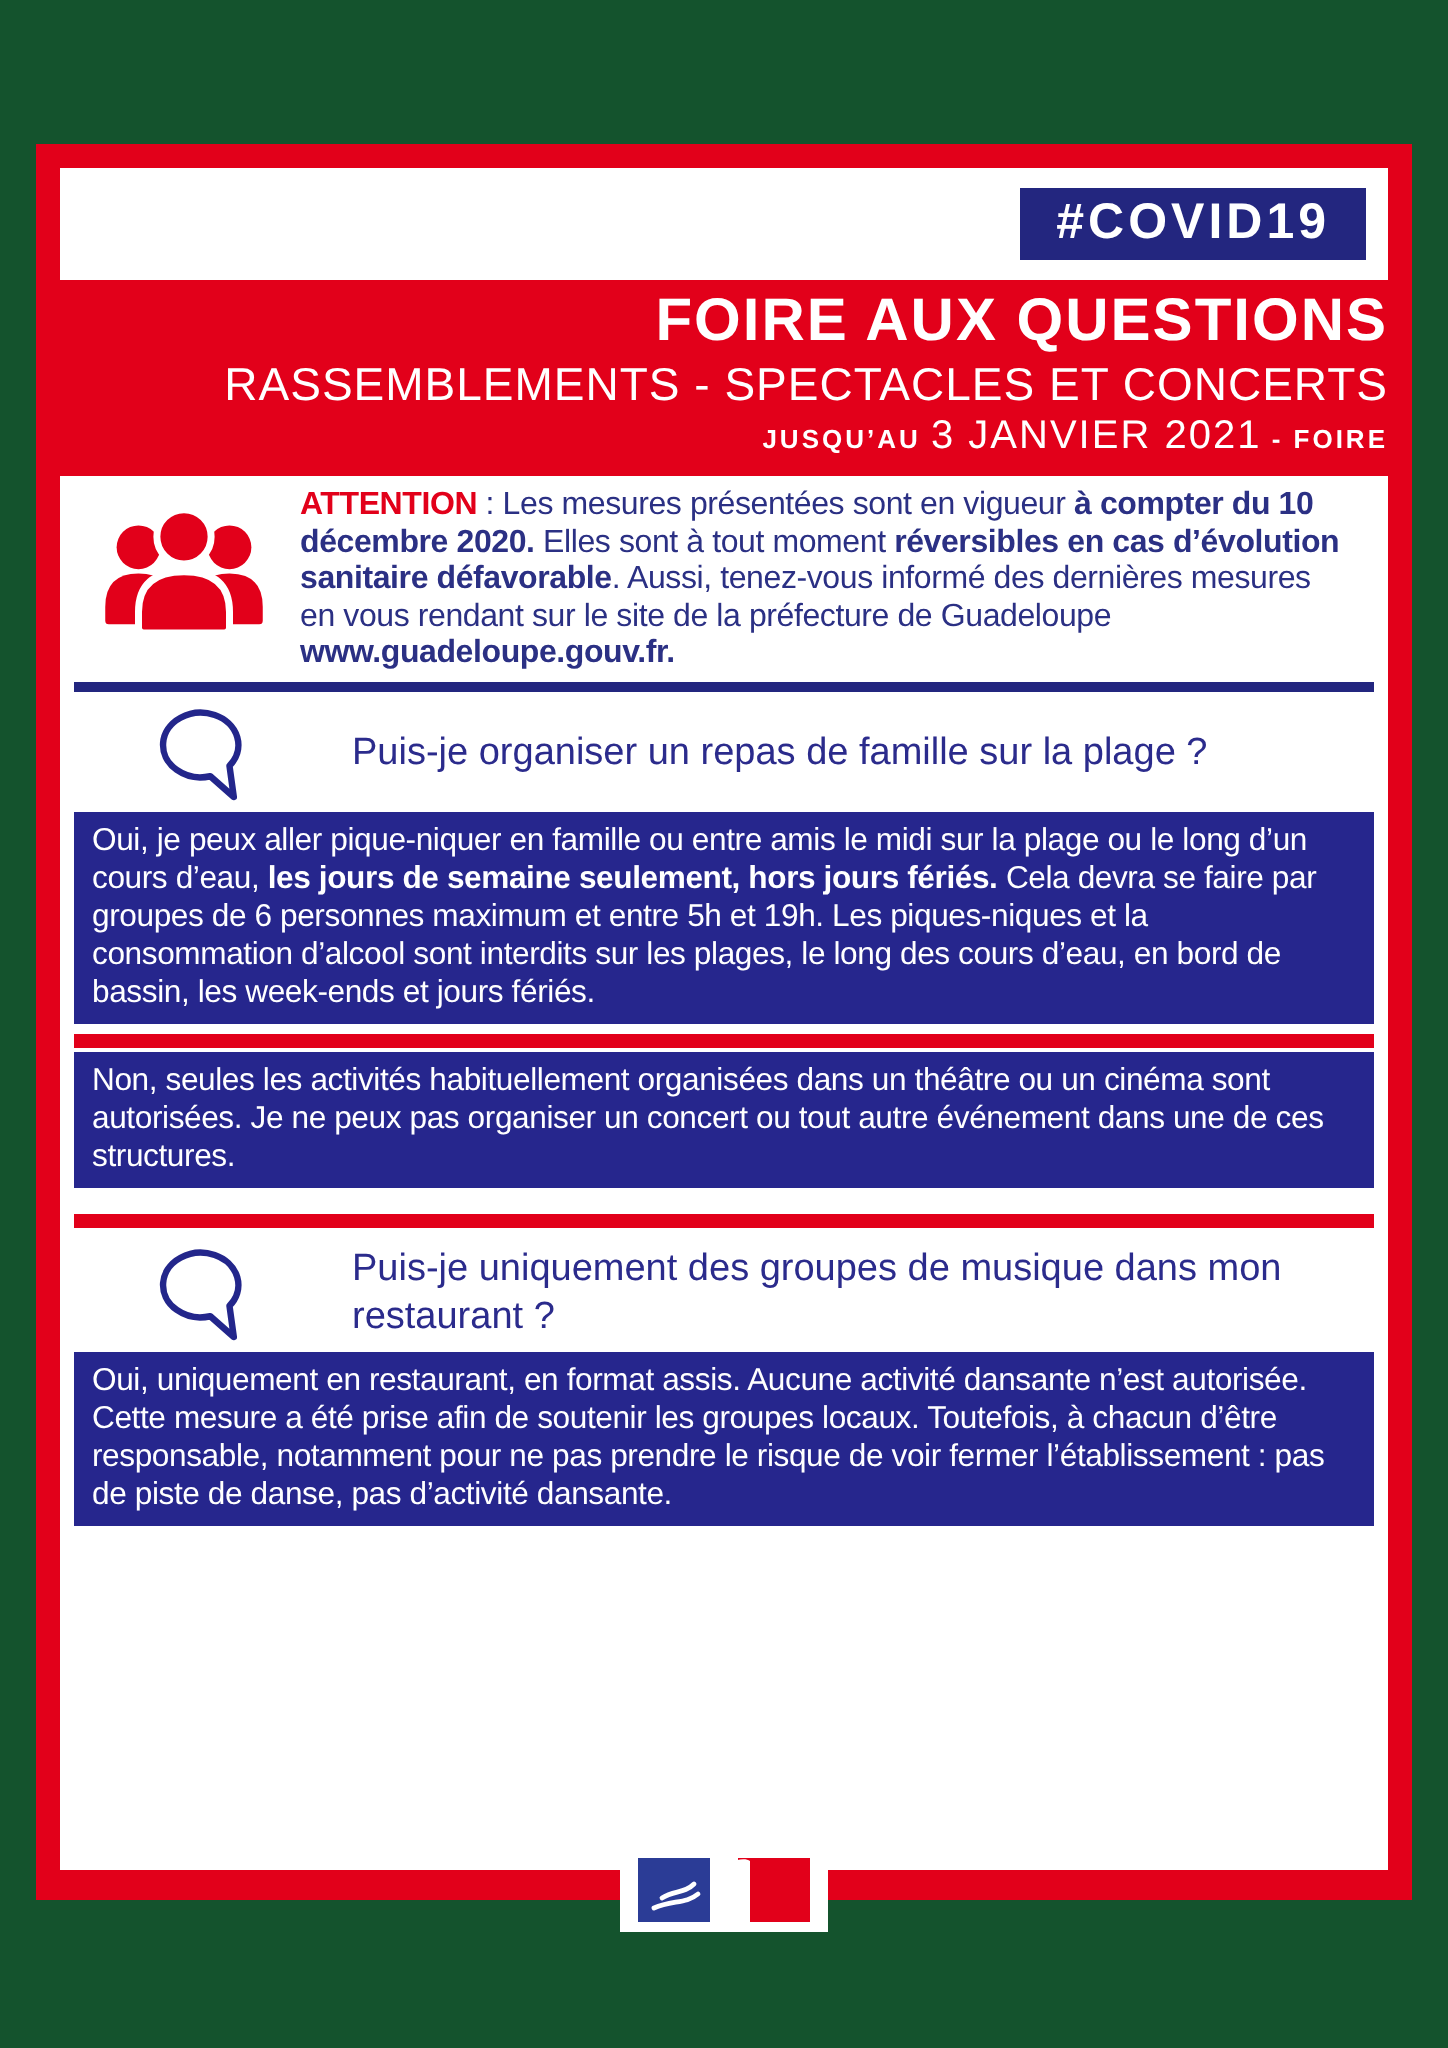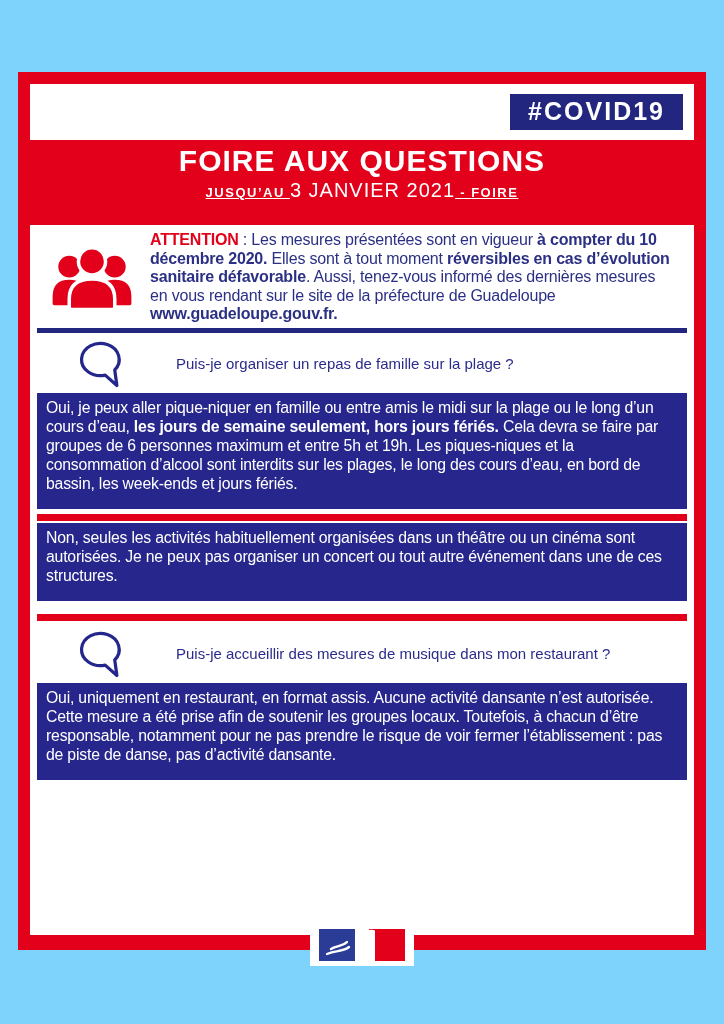--- a/index.html
+++ b/index.html
@@ -1,65 +1,66 @@
 <!DOCTYPE html>
 <html lang="fr" style="--red: #e2001a; --navy_box: #26268d; --navy_dark: #23267f; --question_text: #2b2b8c; --attention_text: #2b3084; --logo_blue: #2b3c96; --white: #ffffff;"><head>
 <meta charset="utf-8">
 <style>
   :root{
     --red:#e2001a; --navy_box:#26268d; --navy_dark:#23267f;
     --question_text:#2b2b8c; --attention_text:#2b3084; --logo_blue:#2b3c96; --white:#ffffff;
   }
   html,body{margin:0;padding:0;background:#fff;}
-  .page{position:relative;width:724px;height:1024px;background:#7dd3fc;overflow:hidden;
+  .page{position:relative;width:724px;height:1024px;background:#14532d;overflow:hidden;
         font-family:"Liberation Sans",sans-serif;}
   .frame{position:absolute;left:18px;top:72px;width:688px;height:878px;box-sizing:border-box;
          border:12px solid var(--red);border-bottom-width:15px;background:#fff;}
   
   .topbar{height:56px;position:relative;background:#fff;}
   .covid-badge{position:absolute;top:10px;right:11px;background:var(--navy_dark);color:#fff;
                font-weight:bold;font-size:25px;letter-spacing:2px;padding:3px 18px 5px;line-height:28px;}
   
-  .red-header{background:var(--red);color:#fff;text-align:center;padding:5px 0 21px;}
+  .red-header{background:var(--red);color:#fff;text-align:right;padding:5px 0 7px;}
   .rh-title{font-size:30px;font-weight:bold;letter-spacing:1px;line-height:32px;}
   .rh-subtitle{font-size:23px;font-weight:normal;letter-spacing:.5px;line-height:26px;margin-top:2px;}
   .rh-validity{font-size:20px;letter-spacing:1px;line-height:22px;margin-top:2px;}
-  .rh-validity .sm{font-size:13px;font-weight:bold;letter-spacing:1.5px;text-decoration:underline;}
+  .rh-validity .sm{font-size:13px;font-weight:bold;letter-spacing:1.5px;}
   
-  .attention{display:flex;align-items:center;padding:4px 0 4px 0;}
+  .attention{display:flex;align-items:flex-start;padding:4px 0 4px 0;}
   .att-icon{flex:0 0 120px;padding-left:16px;padding-top:8px;box-sizing:border-box;}
   .att-text{flex:1;margin:2px 0 0 0;color:var(--attention_text);font-size:16px;line-height:18.5px;
             padding-right:24px;letter-spacing:-0.2px;}
   .sep-navy{height:5px;background:var(--navy_dark);margin:0 7px;}
   .sep-red{height:7px;background:var(--red);}
   .sep-red-1{margin:5px 7px 2px;}
   .sep-red-2{margin:13px 7px 2px;}
   
   .q-row{display:flex;align-items:center;padding:4px 0 2px;}
   .q-icon{flex:0 0 146px;display:flex;justify-content:center;align-items:center;}
-  .q-text{margin:0;color:var(--question_text);font-size:15px;line-height:24px;padding-right:4px;}
+  .q-text{margin:0;color:var(--question_text);font-size:19px;line-height:24px;padding-right:4px;}
   .a-box{margin:0 7px;background:var(--navy_box);color:#fff;font-size:15.8px;line-height:19px;
-         padding:5px 9px 16px;letter-spacing:-0.2px;}
+         padding:5px 9px 6px;letter-spacing:-0.2px;}
   .b{font-weight:bold;}
   
   .logo-box{position:absolute;left:50%;top:924px;transform:translateX(-50%);background:#fff;
             padding:4px 9px;z-index:2;line-height:0;}
 </style>
 </head>
 <body>
 
 <div class="page">
   <div class="frame">
 
     <div class="topbar">
       <div class="covid-badge">#COVID19</div>
     </div>
 
     <div class="red-header">
       <div class="rh-title">FOIRE AUX QUESTIONS</div>
+      <div class="rh-subtitle">RASSEMBLEMENTS - SPECTACLES ET CONCERTS</div>
       <div class="rh-validity"><span class="sm">JUSQU’AU </span><span class="">3 JANVIER 2021</span><span class="sm"> - </span><span class="sm">FOIRE</span></div>
     </div>
 
     <div class="attention">
       <div class="att-icon">
         <svg width="92" height="70" viewBox="0 0 104 80" aria-hidden="true">
           <g fill="#e2001a" stroke-linejoin="round">
             <circle cx="26" cy="27" r="12.5"></circle>
             <path d="M7 69 L7 61 Q7 42 26 42 Q45 42 45 61 L45 69 Q45 71 43 71 L9 71 Q7 71 7 69 Z"></path>
             <circle cx="78" cy="27" r="12.5"></circle>
@@ -94,21 +95,21 @@
 
     <div class="sep-red sep-red-2"></div>
 
     <section>
       <div class="q-row">
         <div class="q-icon">
           <svg width="52" height="54" viewBox="0 0 58 60" aria-hidden="true">
             <path d="M42.1 36.6 L44.5 54 L31.4 42.4 A21 18 0 1 1 42.1 36.6 Z" fill="#fff" stroke="#23268b" stroke-width="3.6" stroke-linejoin="round"></path>
           </svg>
         </div>
-        <p class="q-text">Puis-je accueillir des mesures de musique dans mon restaurant ?</p>
+        <p class="q-text">Puis-je uniquement des groupes de musique dans mon restaurant ?</p>
       </div>
       <div class="a-box"><span class="">Oui, uniquement en restaurant, en format assis. Aucune activité dansante n’est autorisée. Cette mesure a été prise afin de soutenir les groupes locaux. Toutefois, à chacun d’être responsable, notamment pour ne pas prendre le risque de voir fermer l’établissement : pas de piste de danse, pas d’activité dansante.</span></div>
     </section>
 
   </div>
 
   <div class="logo-box">
     <svg width="86" height="34" viewBox="0 0 86 34" aria-hidden="true">
       <rect x="0" y="1" width="36" height="32" fill="#2b3c96"></rect>
       <rect x="50" y="1" width="36" height="32" fill="#e2001a"></rect>

